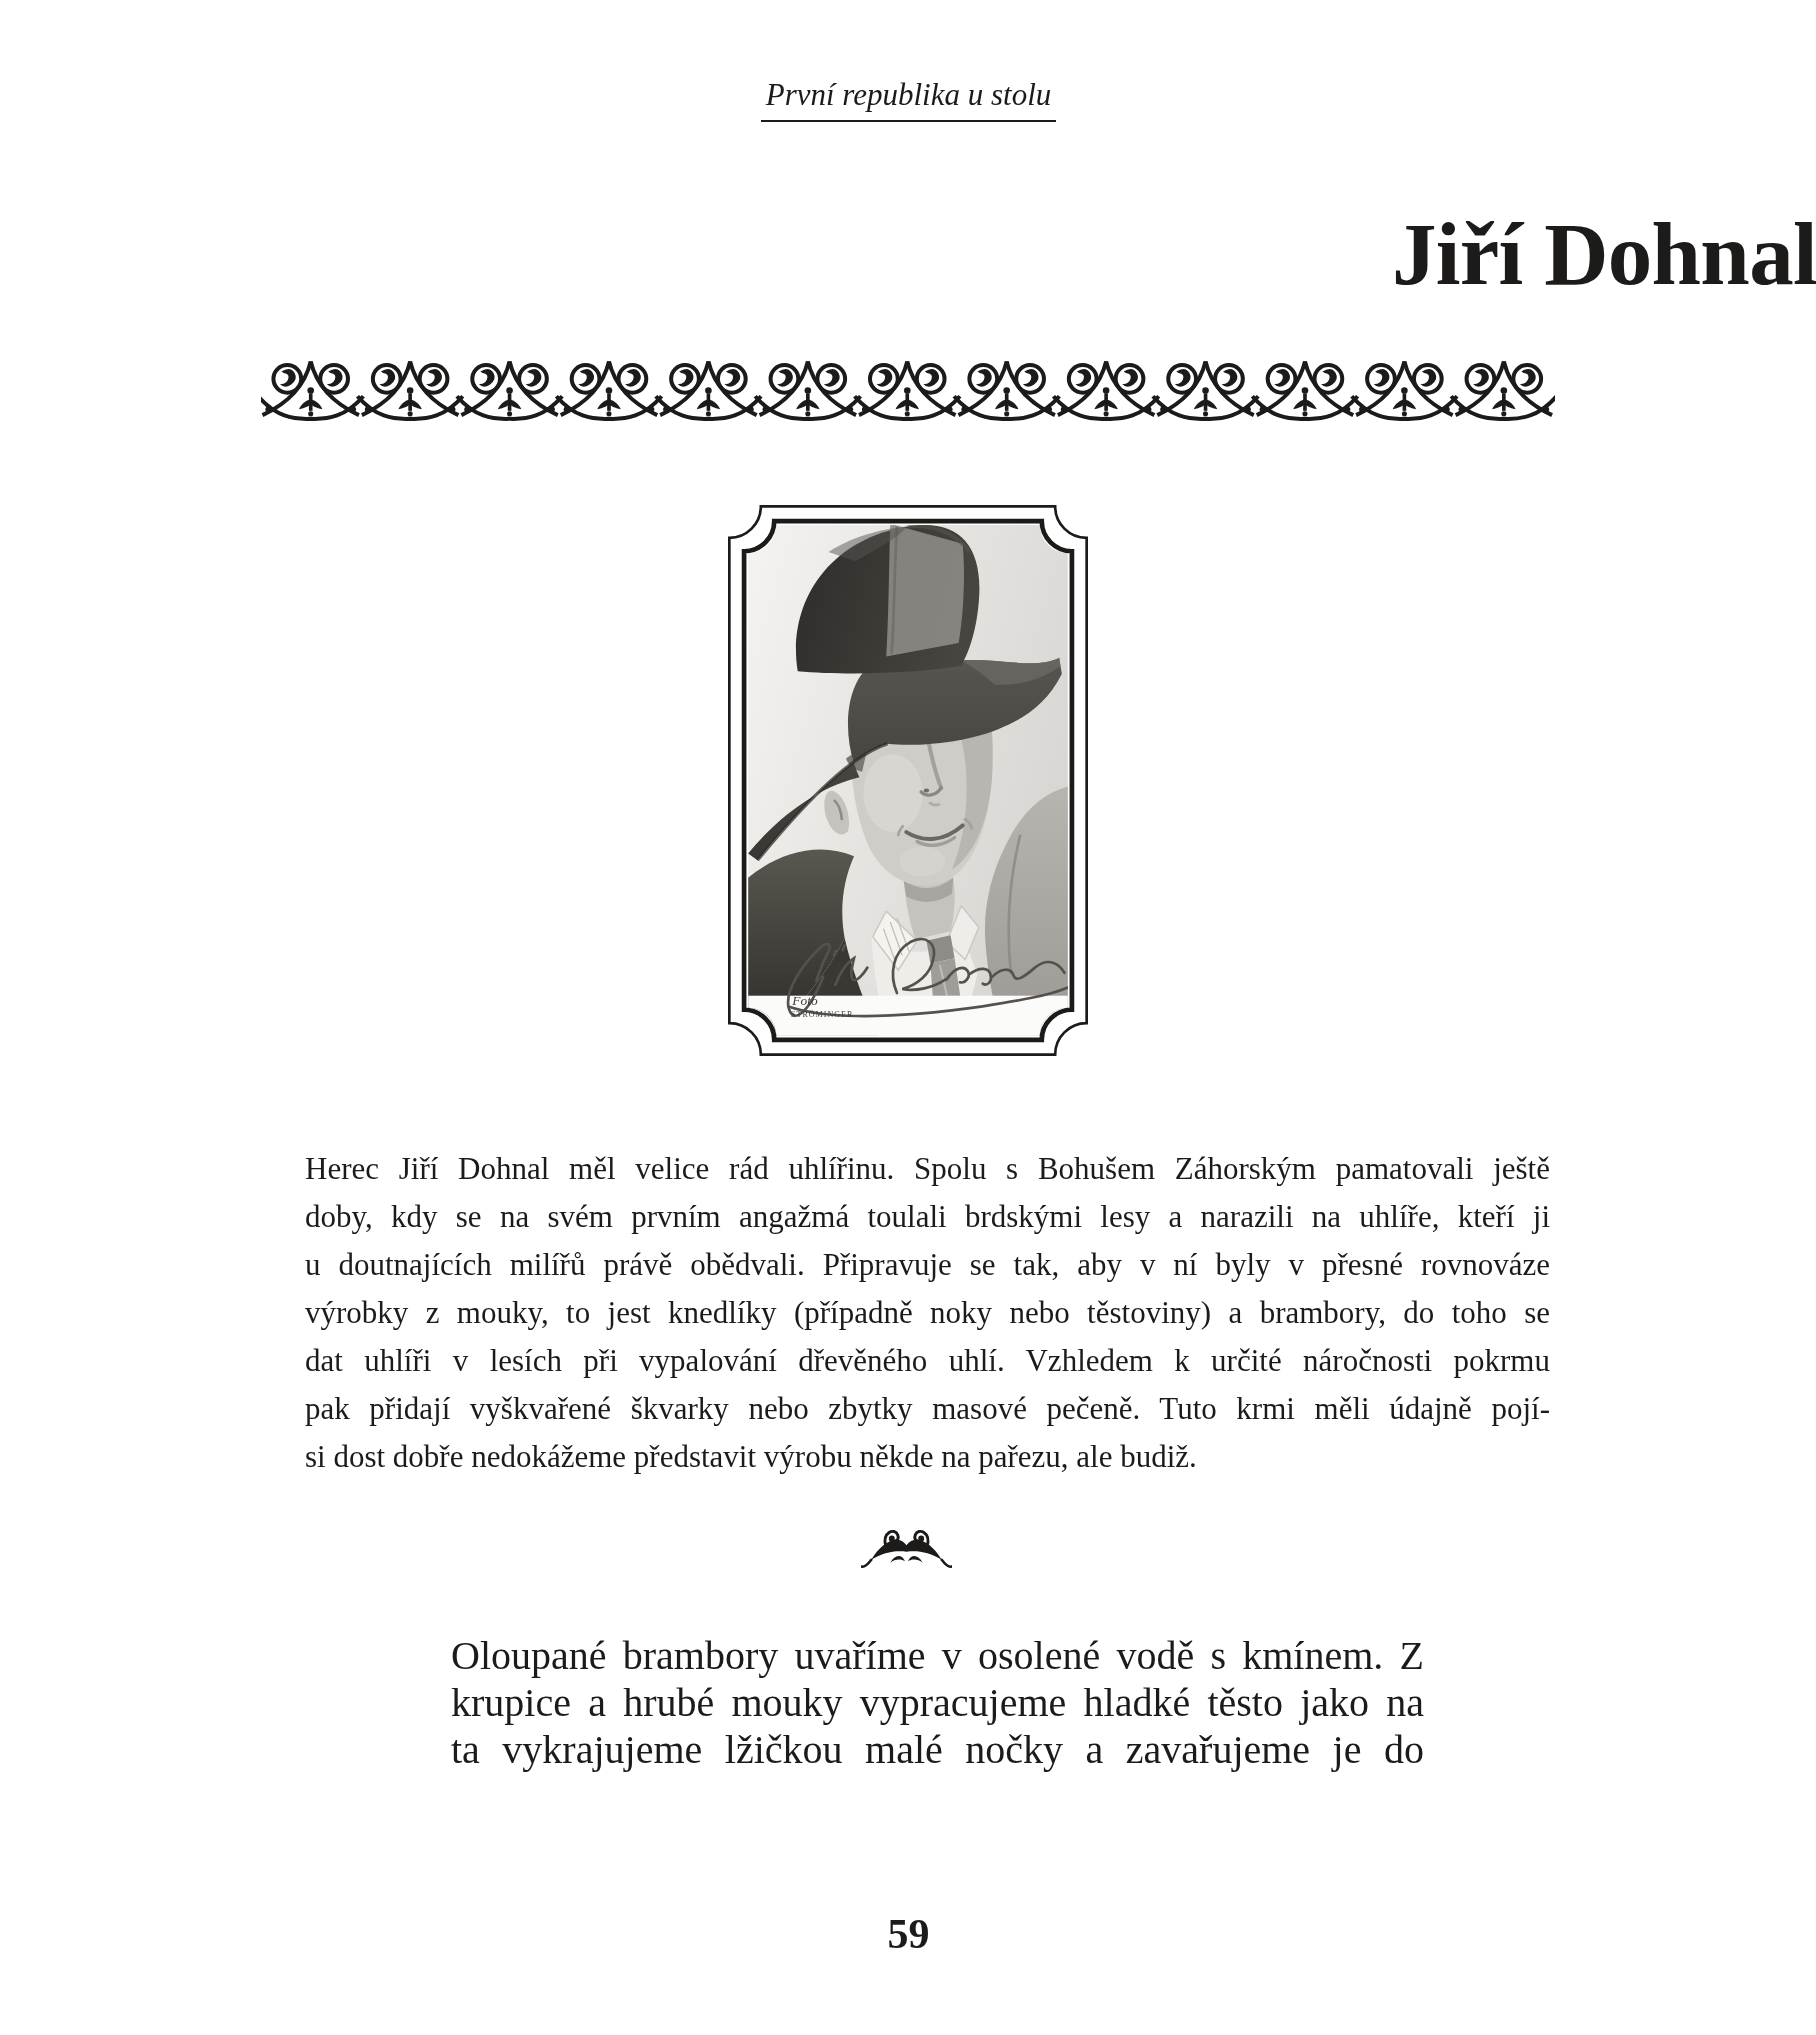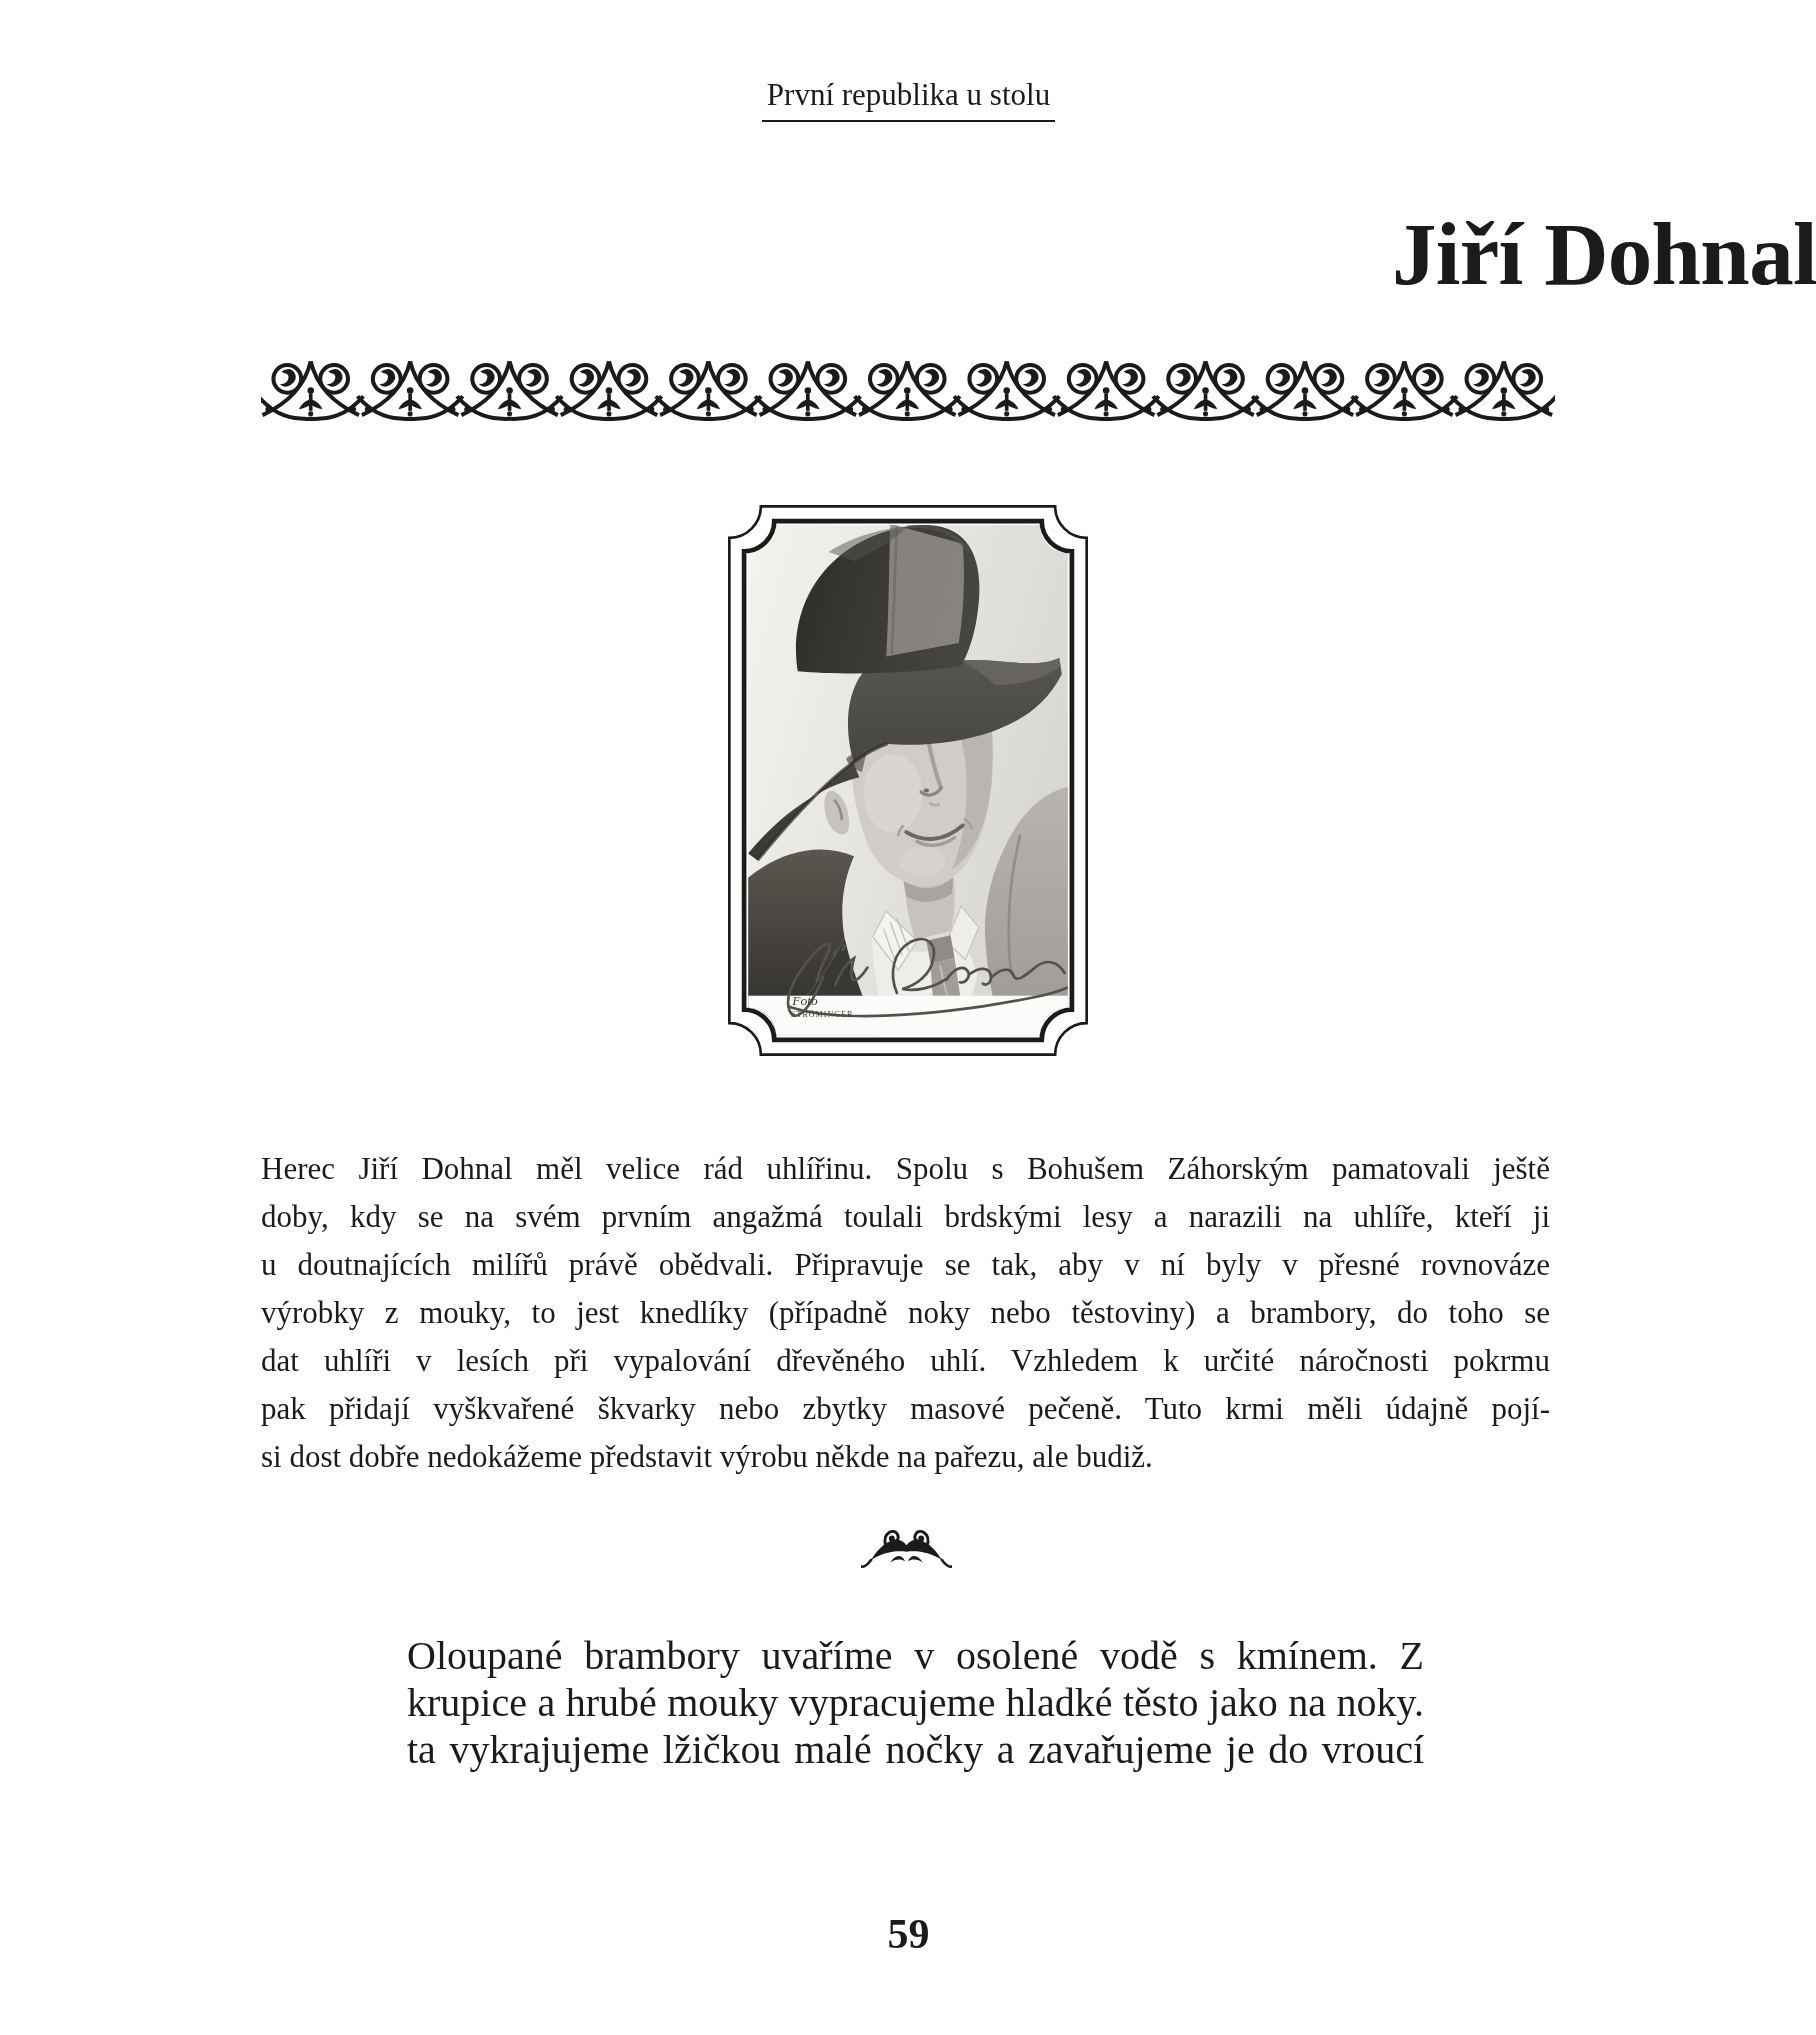--- a/index.html
+++ b/index.html
@@ -3,39 +3,39 @@
 <meta charset="utf-8">
 <style>
   html,body { margin:0; padding:0; background:#ffffff; }
   .page {
     position:relative; width:1817px; height:2035px; background:#ffffff;
     font-family:"Liberation Serif", serif; color:#1c1b1a; overflow:hidden;
   }
   
   .running-header { position:absolute; top:76px; left:0; width:100%; text-align:center; }
   .running-header .rh-inner {
-    display:inline-block; font-size:31px; line-height:1.2;
+    display:inline-block; font-style:italic; font-size:31px; line-height:1.2;
     padding:0 4.4px 7.3px 4.4px; border-bottom:2.2px solid #1c1b1a;
   }
   
   .chapter-title {
     position:absolute; top:206px; left:0; width:100%; margin:0;
     text-align:right; font-size:89px; font-weight:bold; letter-spacing:-0.7px; line-height:1.1;
   }
   
   .ornament-band { position:absolute; left:261px; top:357px; width:1294px; height:64px; }
   .ornament-band svg { display:block; width:100%; height:100%; }
   
   .photo-frame { position:absolute; left:728px; top:480px; width:360px; height:601px; }
   .photo-frame svg { display:block; width:100%; height:100%; }
   
   .body-text { position:absolute; left:261px; top:1145px; width:1289px; font-size:31px; }
   .tline {
     height:48px; line-height:48px; overflow:hidden;
-    text-align:justify; text-align-last:justify;
+    text-align:justify; text-align-last:justify;margin-left:44px;
   }
   .tline.last { text-align-last:left; }
   
   .divider { position:absolute; left:861px; top:1527px; width:91px; height:48px; }
   .divider svg { display:block; width:100%; height:100%; }
   
   .recipe-text { position:absolute; left:407px; top:1632px; width:1017px; font-size:40px; }
   .recipe-text .tline { height:47px; line-height:47px; }
   
   .page-number { position:absolute; top:1910px; left:0; width:100%; text-align:center; font-size:42px;font-weight:bold; }

